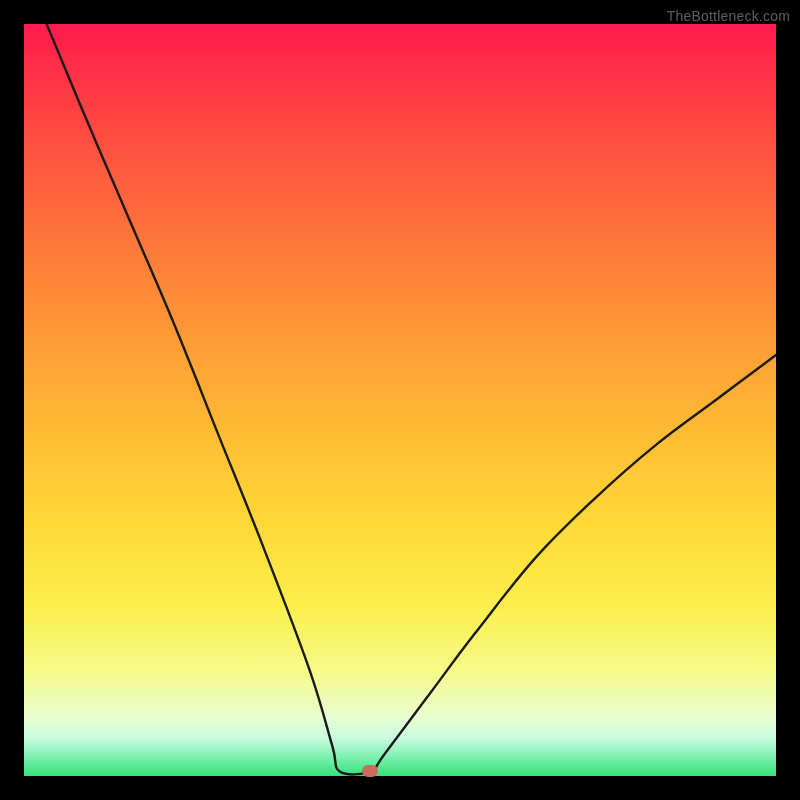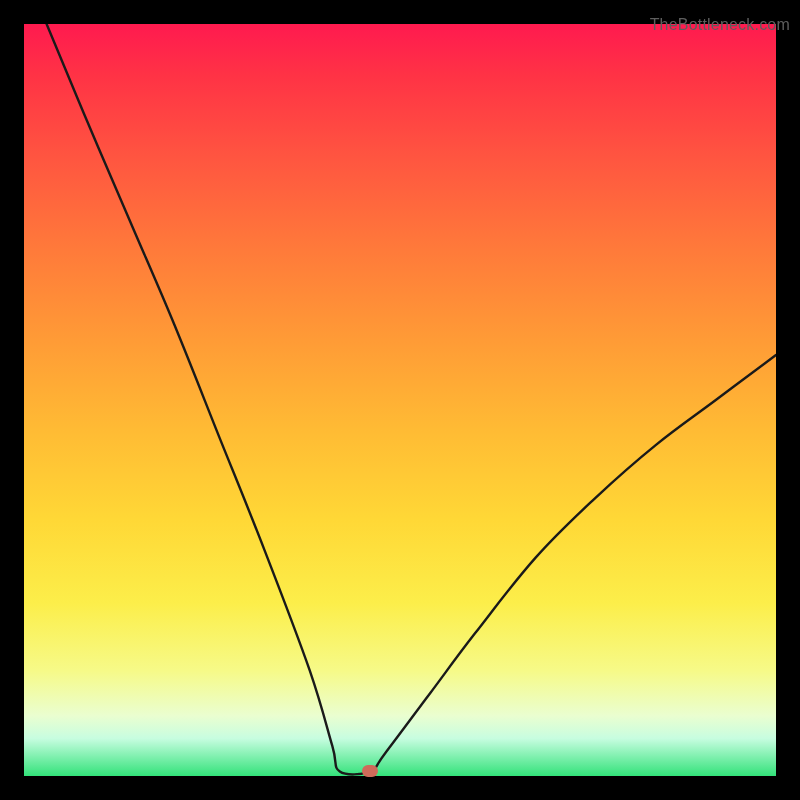--- a/index.html
+++ b/index.html
@@ -27,24 +27,24 @@
       #ffbb34 54%,
       #ffd836 66%,
       #fcee4a 77%,
       #f6fa88 86%,
       #eafed0 92%,
       #c7fde0 95%,
       #33e27a 100%);
   }
   .watermark {
     position: absolute;
-    top: 16px;
+    top: 8px;
     right: 10px;
     color: #5e5e5e;
-    font-size: 16px;
+    font-size: 14px;
     font-weight: 500;
     letter-spacing: 0.2px;
     z-index: 5;
     user-select: none;
   }
   svg.curve {
     position: absolute;
     left: 0;
     top: 0;
     width: 752px;

